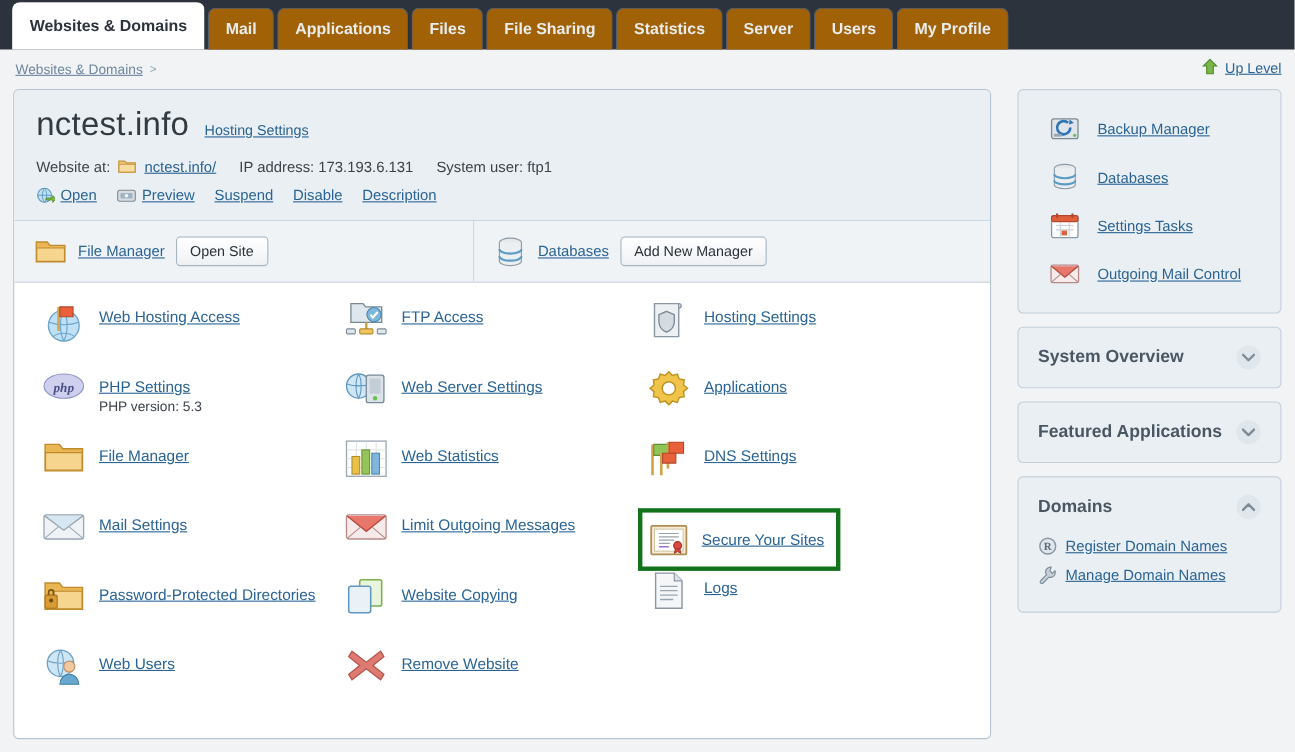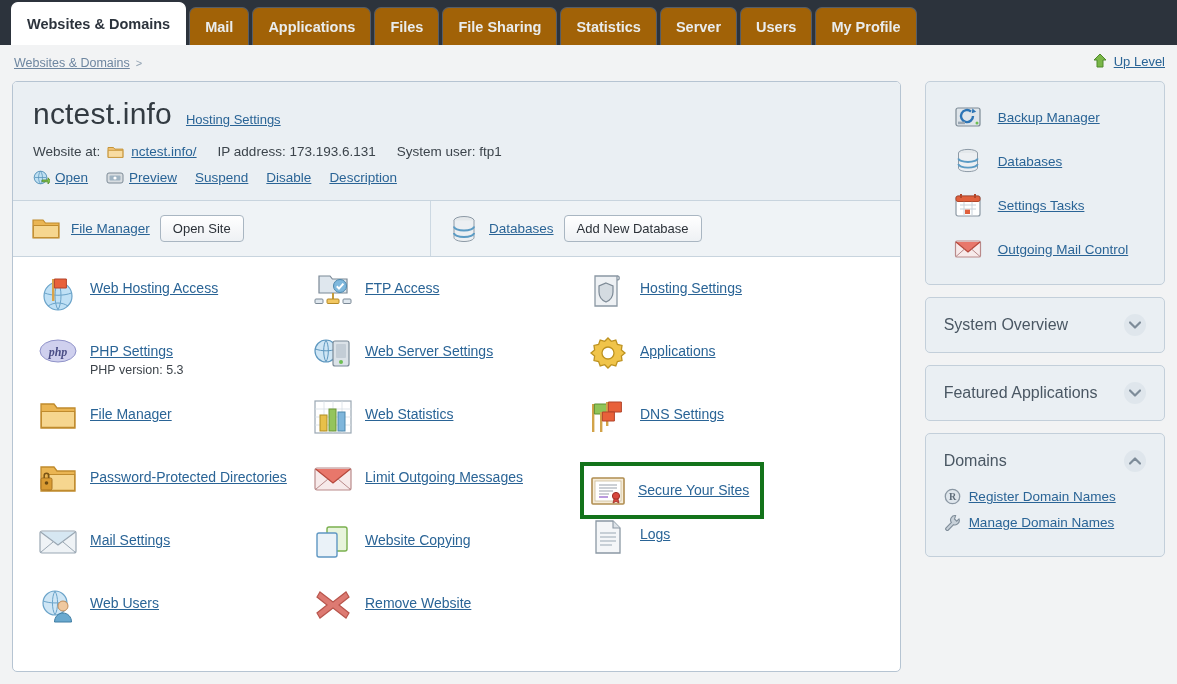--- a/index.html
+++ b/index.html
@@ -81,21 +81,21 @@
     background: #eaeff3;
     border-bottom: 1px solid #c8d4de;
     border-radius: 4px 4px 0 0;
     padding: 15px 20px 14px 20px;
   }
   .dom-title-row { display: flex; align-items: baseline; gap: 14px; }
   .dom-title { font-size: 30px; color: #333b42; font-weight: normal; letter-spacing: .2px; }
   .dom-title-link { font-size: 13px; text-decoration: underline; }
   .dom-info {
     margin-top: 13px; font-size: 13.5px; color: #3c444b;
-    display: flex; align-items: flex-end; gap: 7px; flex-wrap: wrap;
+    display: flex; align-items: flex-start; gap: 7px; flex-wrap: wrap;
   }
   .dom-info .gapwide { margin-left: 14px; }
   .dom-info a { text-decoration: underline; }
   .dom-links {
     margin-top: 10px; font-size: 13.5px;
     display: flex; align-items: center; gap: 18px;
   }
   .dom-links a { text-decoration: underline; }
   .lnk-ico { display: inline-flex; align-items: center; gap: 5px; }
 
@@ -161,21 +161,21 @@
   .spanel.links { padding: 13px 0 13px 0; }
   .sitem {
     display: flex; align-items: center; gap: 16px;
     height: 44px; padding-left: 28px;
   }
   .sitem a { font-size: 13.5px; text-decoration: underline; }
   .sec-head {
     display: flex; align-items: center; justify-content: space-between;
     padding: 16px 18px 16px 18px;
   }
-  .sec-title { font-size: 16px; font-weight: normal; color: #4a5763; }
+  .sec-title { font-size: 16px; font-weight: bold; color: #4a5763; }
   .chev {
     width: 22px; height: 22px; border-radius: 50%;
     background: #dfe6ec;
     display: flex; align-items: center; justify-content: center;
     cursor: pointer;
   }
   .chev svg { display: block; }
   .sec-body { padding: 0 18px 16px 18px; }
   .sec-link {
     display: flex; align-items: center; gap: 8px;
@@ -284,21 +284,21 @@
         <button class="btn">Open Site</button>
       </div>
       <div class="tb-cell">
         <svg class="ic" width="30" height="28" viewBox="0 0 30 28">
           <ellipse cx="15" cy="5.5" rx="10" ry="4" fill="#e4e8eb" stroke="#8d9aa6" stroke-width="1"></ellipse>
           <path d="M5 5.5v17c0 2.2 4.5 4 10 4s10-1.8 10-4v-17" fill="#eceff2" stroke="#8d9aa6" stroke-width="1"></path>
           <path d="M5 11.5c0 2.2 4.5 4 10 4s10-1.8 10-4" fill="none" stroke="#5b9bc4" stroke-width="2"></path>
           <path d="M5 18c0 2.2 4.5 4 10 4s10-1.8 10-4" fill="none" stroke="#5b9bc4" stroke-width="2"></path>
         </svg>
         <a href="#">Databases</a>
-        <button class="btn">Add New Database</button>
+        <button class="btn">Add New Manager</button>
       </div>
     </div>
 
     <div class="grid">
 
       <div class="gcol">
 
         <div class="gitem">
           <svg class="ic" width="40" height="40" viewBox="0 0 40 40">
             <circle cx="20" cy="23" r="14" fill="#bfe0f5" stroke="#6aa3c9" stroke-width="1.2"></circle>
@@ -327,40 +327,40 @@
           <svg class="ic" width="40" height="34" viewBox="0 0 40 34">
             <path d="M3 5h13l3 4h18v20H3z" fill="#eab553" stroke="#c08b2d" stroke-width="1.3"></path>
             <path d="M3.4 12.5h33.2V28.4H3.4z" fill="#f6d68f" stroke="#c08b2d" stroke-width="1.1"></path>
           </svg>
           <div class="txt">
             <a href="#">File Manager</a>
           </div>
         </div>
 
         <div class="gitem">
+          <svg class="ic" width="40" height="32" viewBox="0 0 40 32">
+            <rect x="2" y="6" width="36" height="22" rx="2" fill="#eff3f6" stroke="#9aa7b3" stroke-width="1.2"></rect>
+            <path d="M2.6 7 L20 20 L37.4 7" fill="#d6e7f2" stroke="#9aa7b3" stroke-width="1.2"></path>
+            <path d="M2.6 27.4 L15 17 M37.4 27.4 L25 17" fill="none" stroke="#9aa7b3" stroke-width="1"></path>
+          </svg>
+          <div class="txt">
+            <a href="#">Mail Settings</a>
+          </div>
+        </div>
+
+        <div class="gitem">
           <svg class="ic" width="40" height="34" viewBox="0 0 40 34">
             <path d="M3 5h13l3 4h18v20H3z" fill="#eab553" stroke="#c08b2d" stroke-width="1.3"></path>
             <path d="M10 12.5h26.6V28.4H10z" fill="#f6d68f" stroke="#c08b2d" stroke-width="1.1"></path>
             <rect x="3" y="16" width="11" height="12" rx="1.5" fill="#d99b33" stroke="#a87320" stroke-width="1"></rect>
             <path d="M6.2 16v-2.4a2.3 2.3 0 0 1 4.6 0V16" fill="none" stroke="#7a5415" stroke-width="1.5"></path>
             <circle cx="8.5" cy="21" r="1.8" fill="#6c4a12"></circle>
           </svg>
           <div class="txt">
             <a href="#">Password-Protected Directories</a>
-          </div>
-        </div>
-
-        <div class="gitem">
-          <svg class="ic" width="40" height="32" viewBox="0 0 40 32">
-            <rect x="2" y="6" width="36" height="22" rx="2" fill="#eff3f6" stroke="#9aa7b3" stroke-width="1.2"></rect>
-            <path d="M2.6 7 L20 20 L37.4 7" fill="#d6e7f2" stroke="#9aa7b3" stroke-width="1.2"></path>
-            <path d="M2.6 27.4 L15 17 M37.4 27.4 L25 17" fill="none" stroke="#9aa7b3" stroke-width="1"></path>
-          </svg>
-          <div class="txt">
-            <a href="#">Mail Settings</a>
           </div>
         </div>
 
         <div class="gitem">
           <svg class="ic" width="40" height="36" viewBox="0 0 40 36">
             <circle cx="17" cy="15" r="12" fill="#cfe6f5" stroke="#6aa3c9" stroke-width="1.2"></circle>
             <path d="M5.2 13c7 2.6 16.6 2.6 23.6 0M17 3.2c3.4 5 3.4 18 0 23.6M17 3.2c-3.4 5-3.4 18 0 23.6" fill="none" stroke="#6aa3c9" stroke-width="1"></path>
             <circle cx="25" cy="18" r="5" fill="#f0c9a0" stroke="#c18e5c" stroke-width="1"></circle>
             <path d="M16.5 34c0-5.2 3.8-9 8.5-9s8.5 3.8 8.5 9z" fill="#6aa9cf" stroke="#3f7da3" stroke-width="1"></path>
           </svg>

